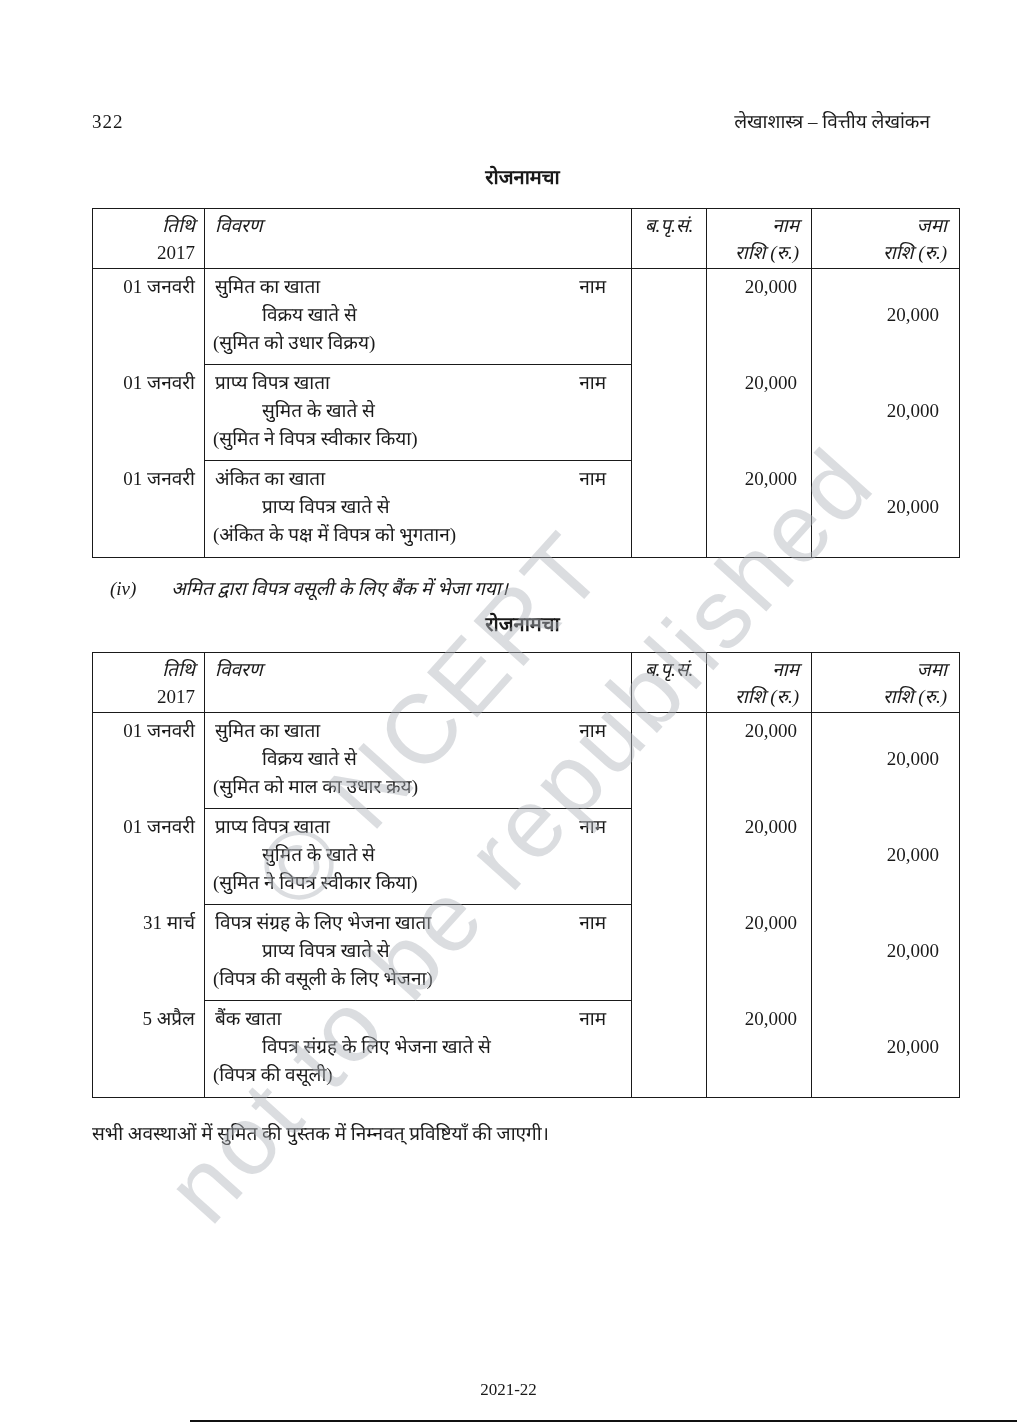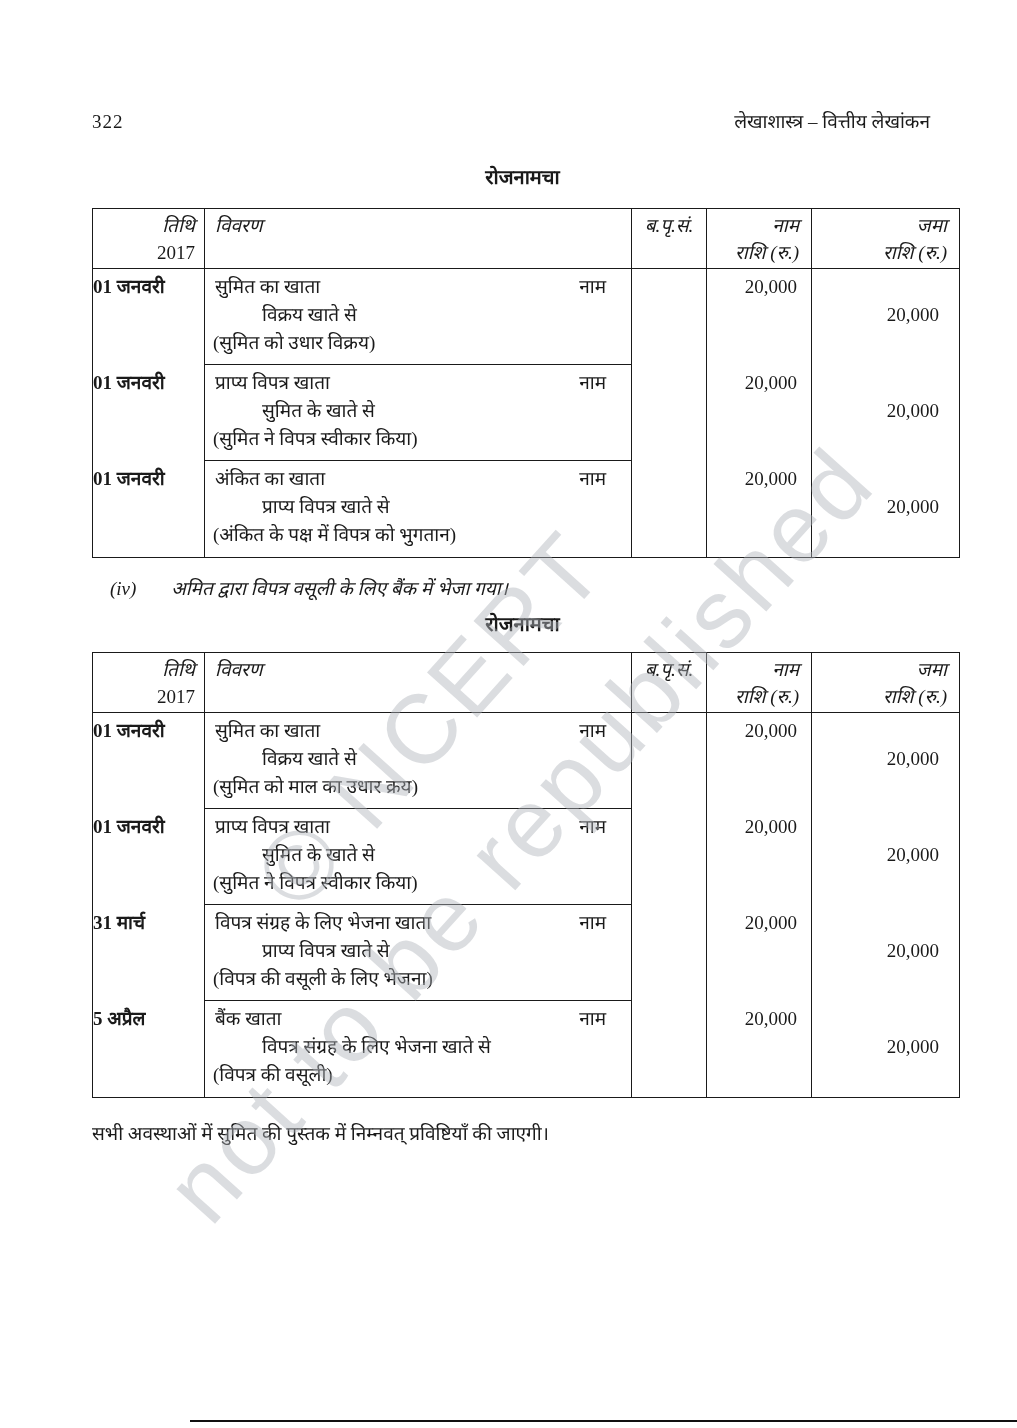--- a/index.html
+++ b/index.html
@@ -61,21 +61,21 @@
   .thead .c-date { text-align:right; padding:3px 9px 2px 0; }
   .thead .c-part { padding:3px 0 2px 10px; }
   .thead .c-lf  { text-align:center; padding-top:3px; }
   .thead .c-debit, .thead .c-credit { text-align:right; padding:3px 12px 2px 0; }
   .hi { font-style:italic; }
   .hy { font-style:normal; }
 
   .entry { min-height:96px; line-height:28px; }
   .entry .c-part { }
   .entry-sep .c-part { border-bottom:1.6px solid #1a1a1a; }
-  .entry .c-date  { text-align:left; padding:4px 9px 0 0;font-weight:bold; }
+  .entry .c-date  { text-align:right; padding:4px 9px 0 0; }
   .entry .c-debit { text-align:right; padding:4px 14px 0 0; }
   .entry .c-credit{ text-align:right; padding:32px 20px 0 0; }
   .pl1 { display:flex; justify-content:space-between; padding:4px 25px 0 10px; }
   .pl2 { padding-left:57px; }
   .pl3 { padding-left:8px; }
 
   .note {
     position:absolute; top:575px; left:110px;
     font-style:italic;
   }
@@ -255,16 +255,17 @@
         <div class="pl3">(विपत्र की वसूली)</div>
       </div>
       <div class="c-lf"></div>
       <div class="c-debit">20,000</div>
       <div class="c-credit">20,000</div>
     </div>
   </div>
 
   <div class="closing">सभी अवस्थाओं में सुमित की पुस्तक में निम्नवत् प्रविष्टियाँ की जाएगी।</div>
 
+  <div class="footer-year">2021-22</div>
 
   <div class="bottom-rule"></div>
 
 </div>
 
 </body></html>

